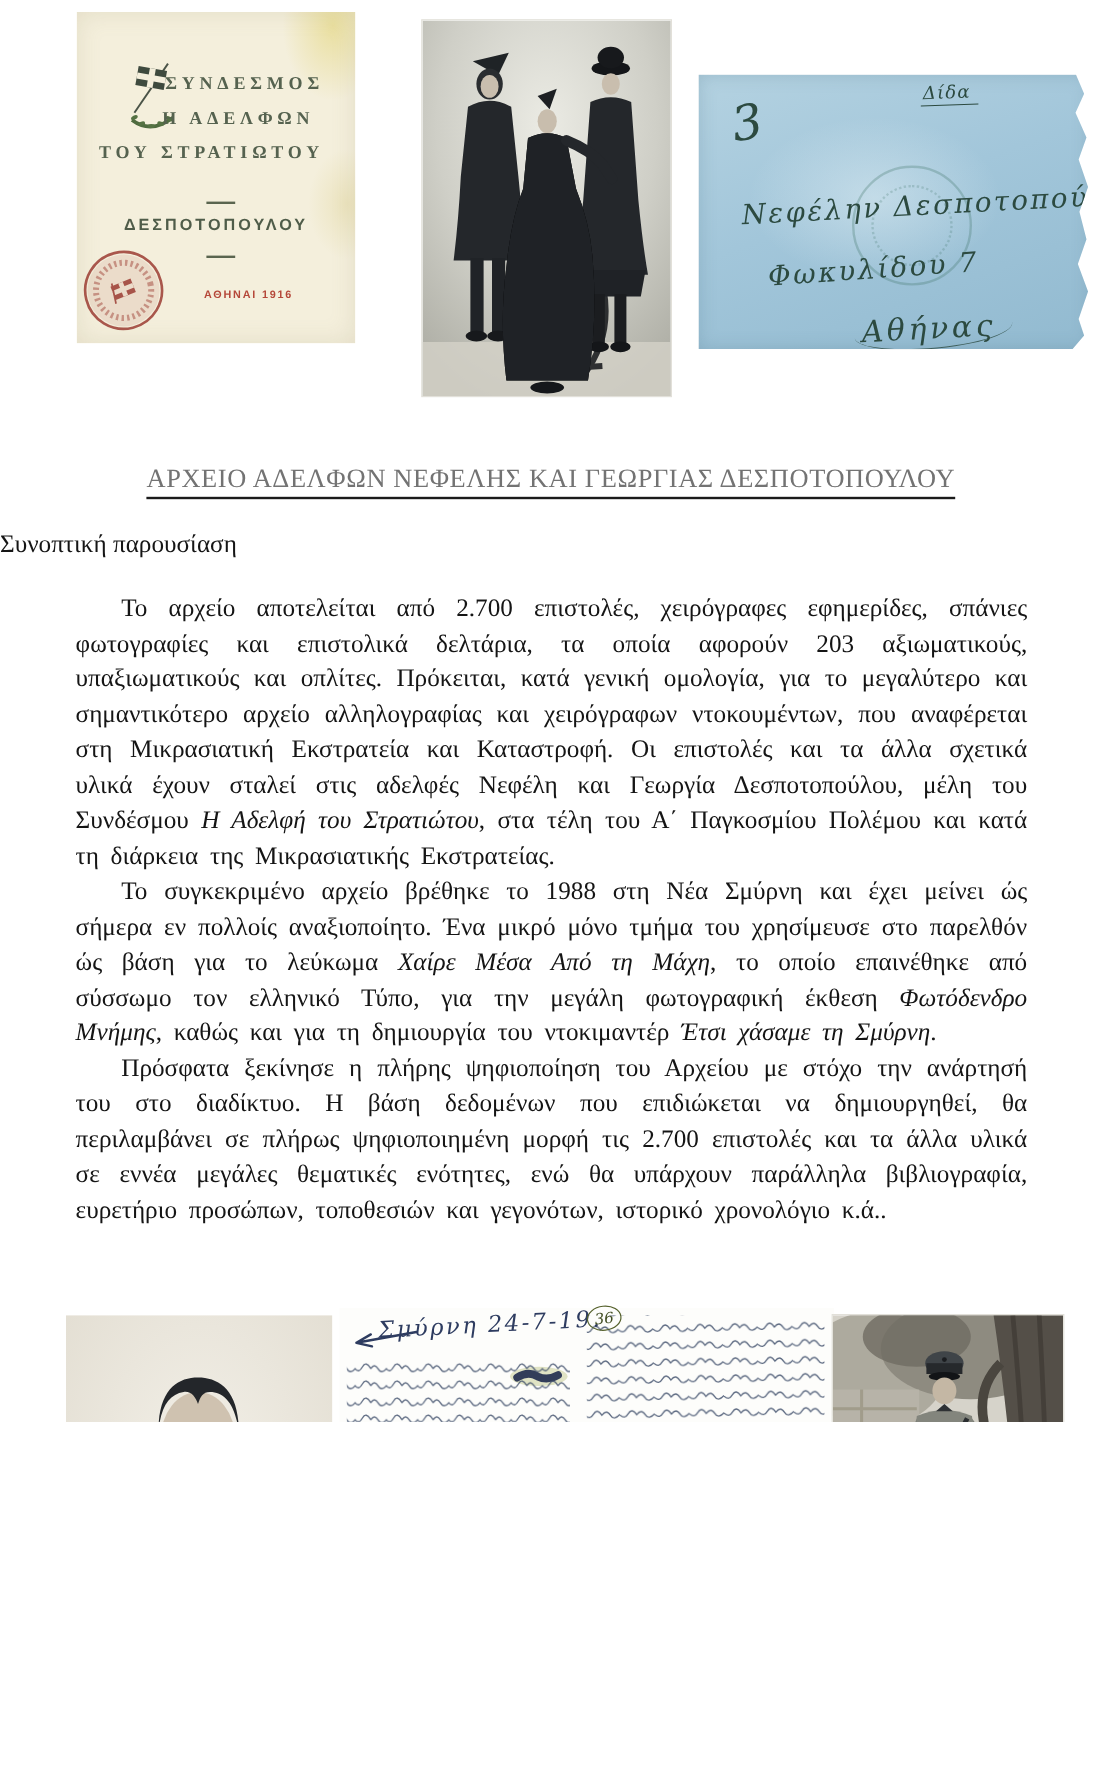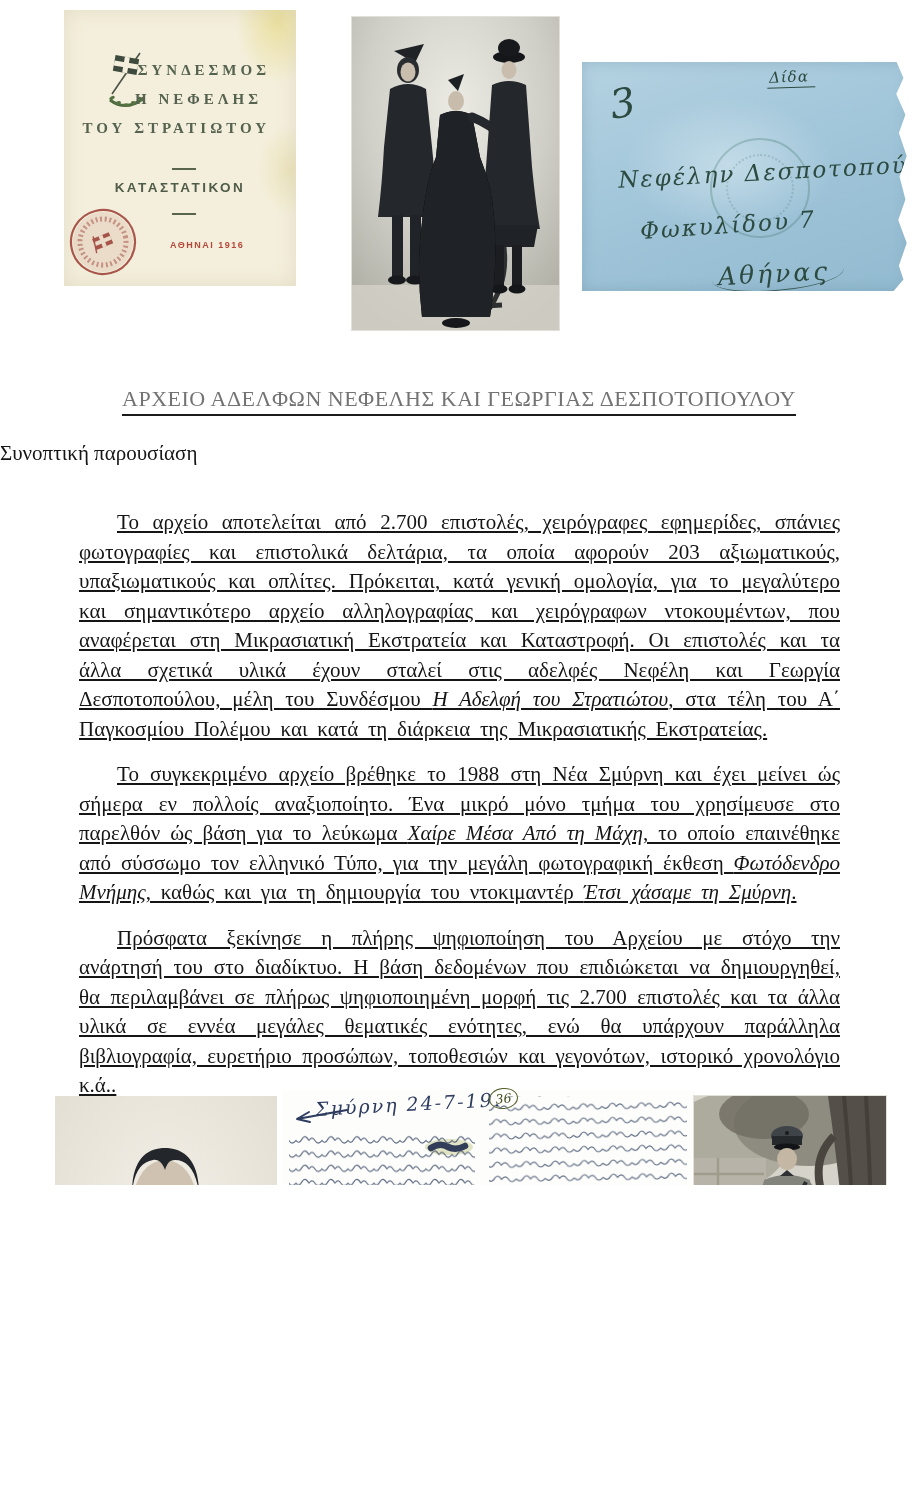--- a/index.html
+++ b/index.html
@@ -67,21 +67,21 @@
     content:""; position:absolute; left:14px; top:14px; right:14px; bottom:14px;
     border-radius:50%; border:2px dotted rgba(58,110,96,.22);
   }
   
   .doc-title { position:absolute; top:386px; left:0; width:918px; text-align:center;
     font-size:22px; letter-spacing:.5px; color:#737373; }
   .doc-title .u { border-bottom:2px solid #1b1b1b; padding-bottom:3px; }
   .doc-subtitle { position:absolute; top:441px; left:0; width:918px; font-size:21px; }
   .body-text { position:absolute; left:63px; top:492px; width:793px;
     font-size:21px; line-height:29.5px; text-align:justify; word-spacing:4.5px; }
-  .body-text p { margin:16px; text-indent:38px;text-decoration:underline; }
+  .body-text p { margin:0; text-indent:38px; }
   .body-text em { font-style:italic; }
   
   .letter { position:absolute; left:283px; top:1090px; width:412px; height:300px; background:#fdfdfb; }
   .letter-svg { position:absolute; left:0; top:0; }
   .letter-date { position:absolute; left:32px; top:3px; font-size:19px; color:#2e3c60;
     letter-spacing:2px; transform:rotate(-3deg); }
   .letter-num {
     position:absolute; left:206px; top:-2px; width:27px; height:19px;
     border:1.5px solid #55612c; border-radius:50%;
     font-family:"DejaVu Serif", serif; font-style:italic; font-size:12.5px; line-height:19px;
@@ -103,25 +103,25 @@
       </g>
       <path d="M6 52 Q22 64 40 50" fill="none" stroke="#4f6b3f" stroke-width="3"></path>
       <ellipse cx="8" cy="50" rx="3" ry="1.7" fill="#557243" transform="rotate(-30 8 50)"></ellipse>
       <ellipse cx="14" cy="55" rx="3" ry="1.7" fill="#557243" transform="rotate(-15 14 55)"></ellipse>
       <ellipse cx="22" cy="57" rx="3" ry="1.7" fill="#557243"></ellipse>
       <ellipse cx="30" cy="55" rx="3" ry="1.7" fill="#557243" transform="rotate(15 30 55)"></ellipse>
       <ellipse cx="37" cy="51" rx="3" ry="1.7" fill="#557243" transform="rotate(30 37 51)"></ellipse>
     </svg>
     <div class="b-org">
       <div>ΣΥΝΔΕΣΜΟΣ</div>
-      <div style="padding-right:8px;">Η ΝΕΦΕΛΗΣ</div>
+      <div style="padding-right:8px;">Η ΑΔΕΛΦΩΝ</div>
       <div>ΤΟΥ ΣΤΡΑΤΙΩΤΟΥ</div>
     </div>
     <div class="b-rule r1"></div>
-    <div class="b-heading">ΚΑΤΑΣΤΑΤΙΚΟΝ</div>
+    <div class="b-heading">ΔΕΣΠΟΤΟΠΟΥΛΟΥ</div>
     <div class="b-rule r2"></div>
     <svg class="b-stamp" width="74" height="78" viewBox="0 0 74 78">
       <g transform="rotate(-14 37 40)" stroke="#9c3c33" fill="none" opacity=".85">
         <circle cx="37" cy="40" r="32" stroke-width="2.2"></circle>
         <circle cx="37" cy="40" r="23" stroke-width="5" stroke-dasharray="2 2.6" opacity=".55"></circle>
         <g transform="rotate(-8 37 40)">
           <rect x="28" y="33" width="18" height="12" fill="#9c3c33" stroke="none"></rect>
           <rect x="35" y="33" width="4" height="12" fill="#f4efdc" stroke="none"></rect>
           <rect x="28" y="37" width="18" height="4" fill="#f4efdc" stroke="none"></rect>
           <line x1="27" y1="48" x2="30" y2="31" stroke-width="1.4"></line>

